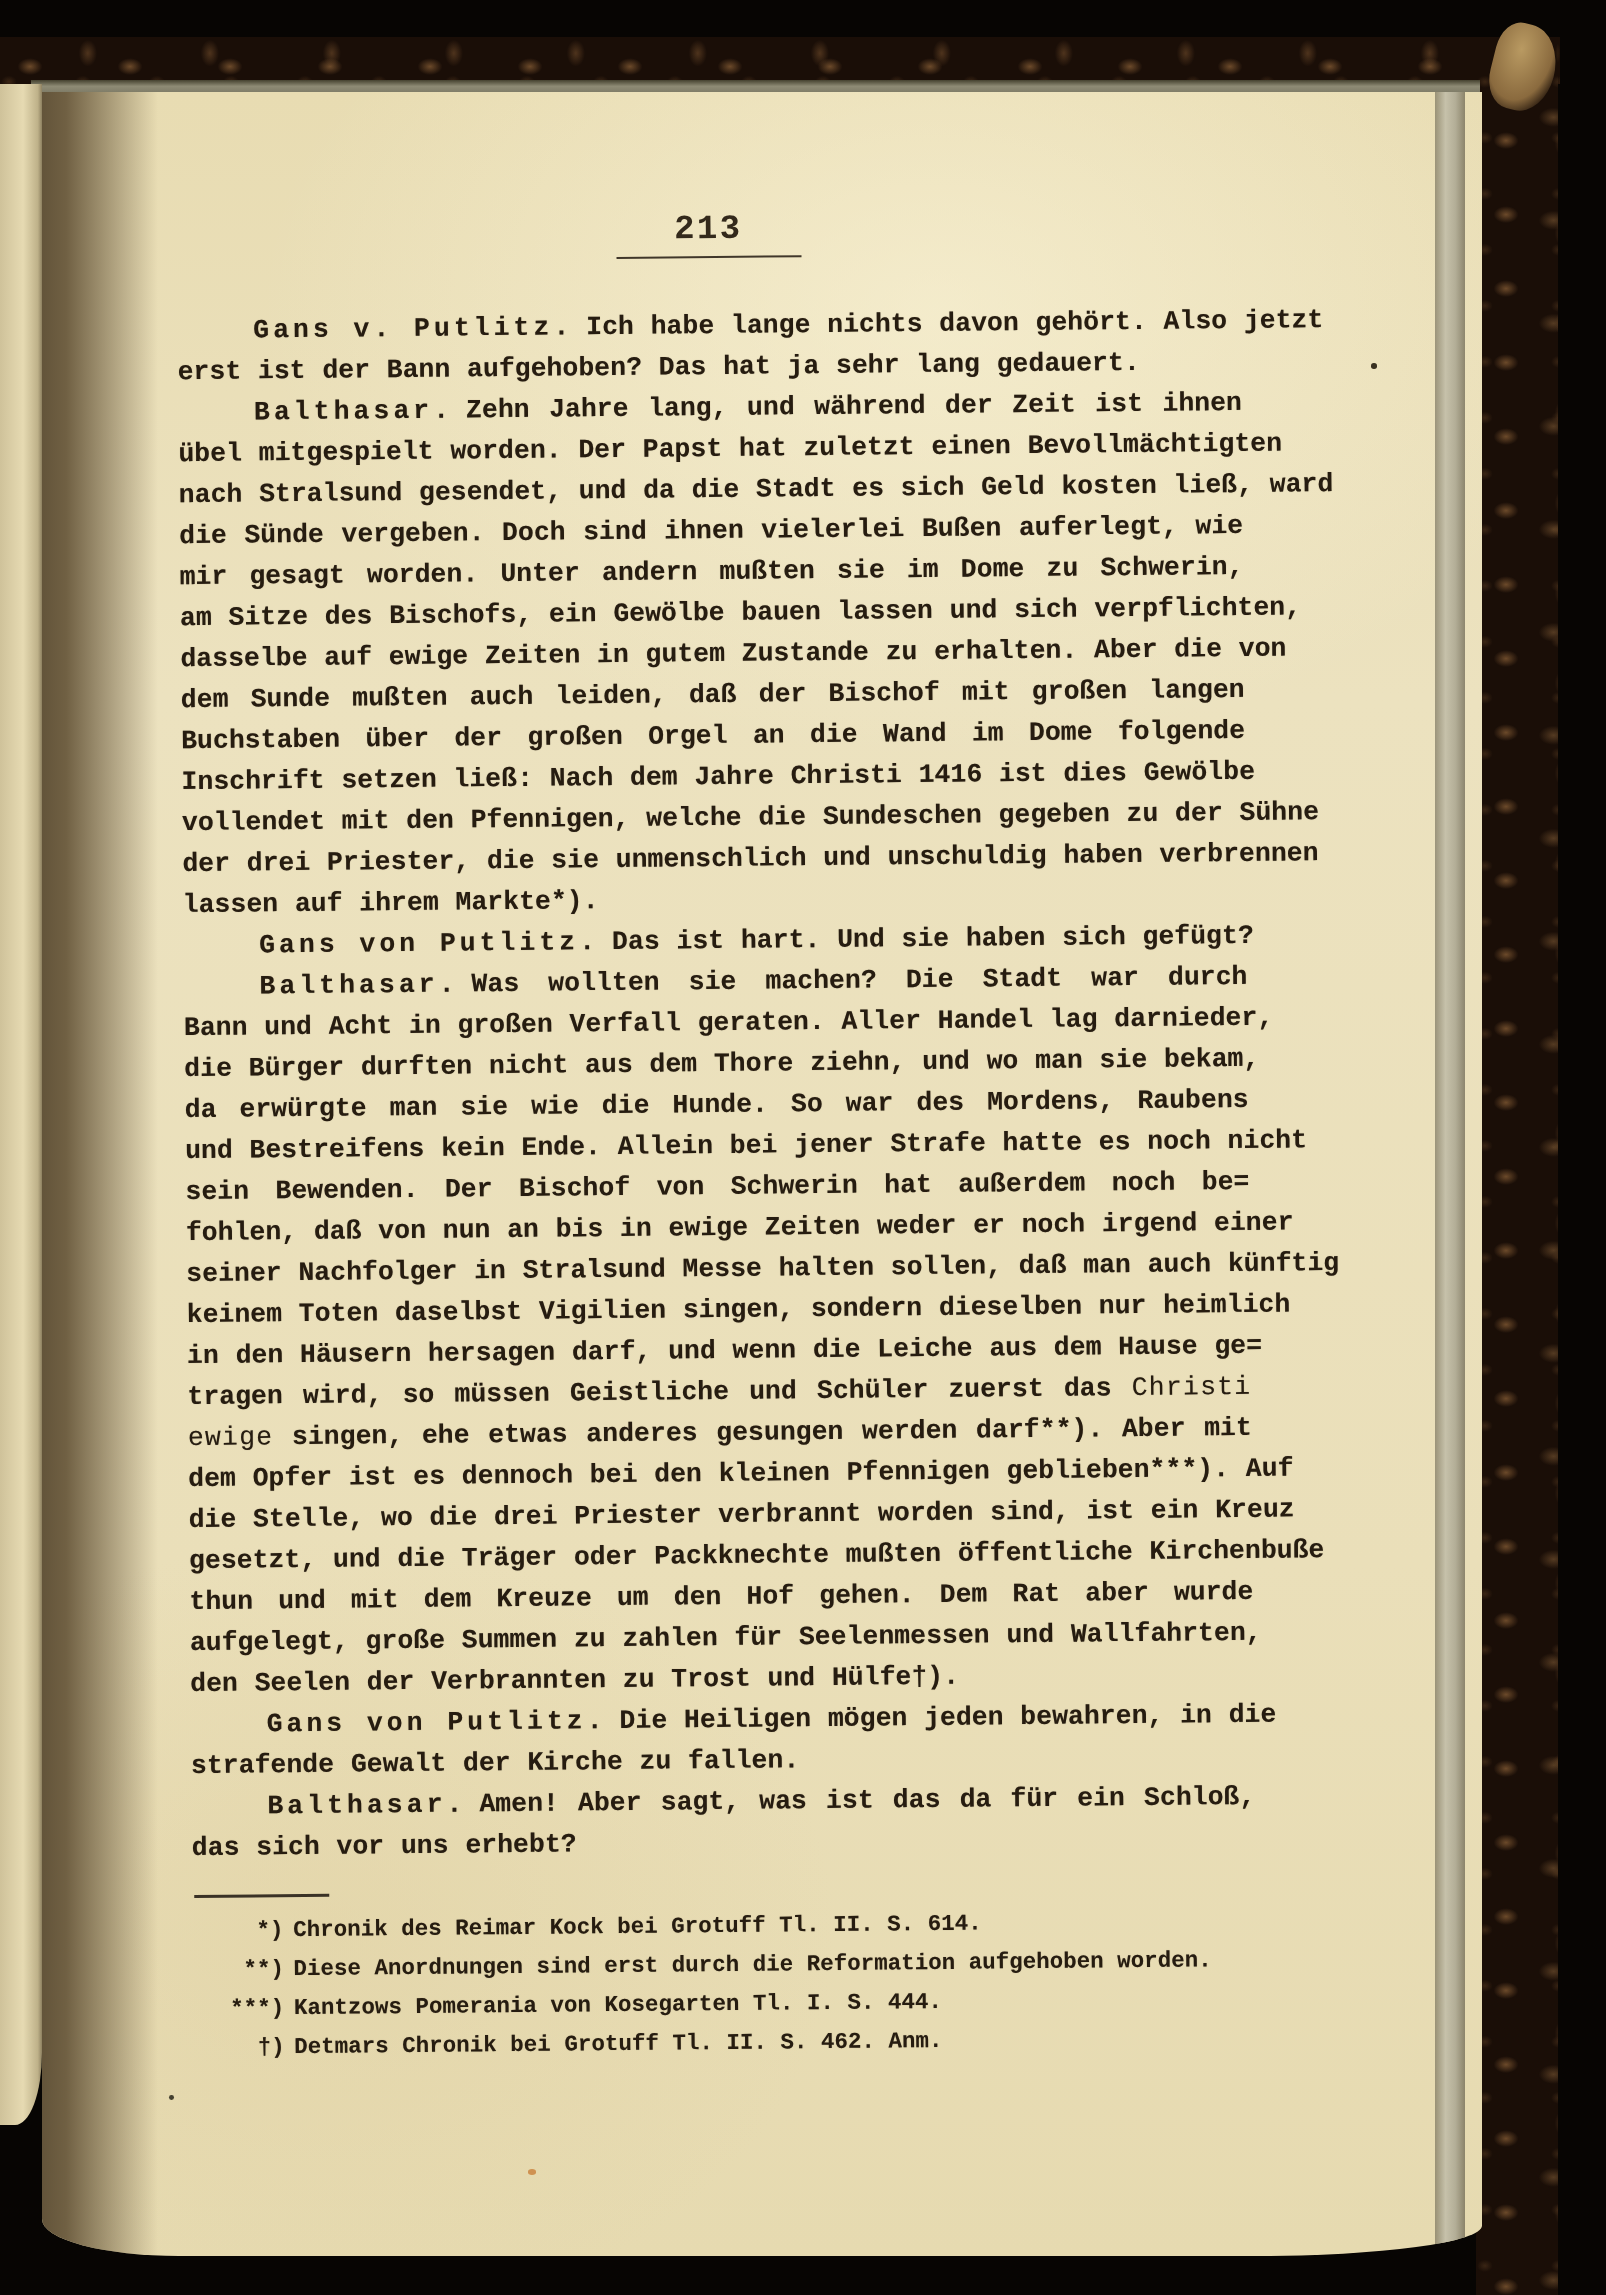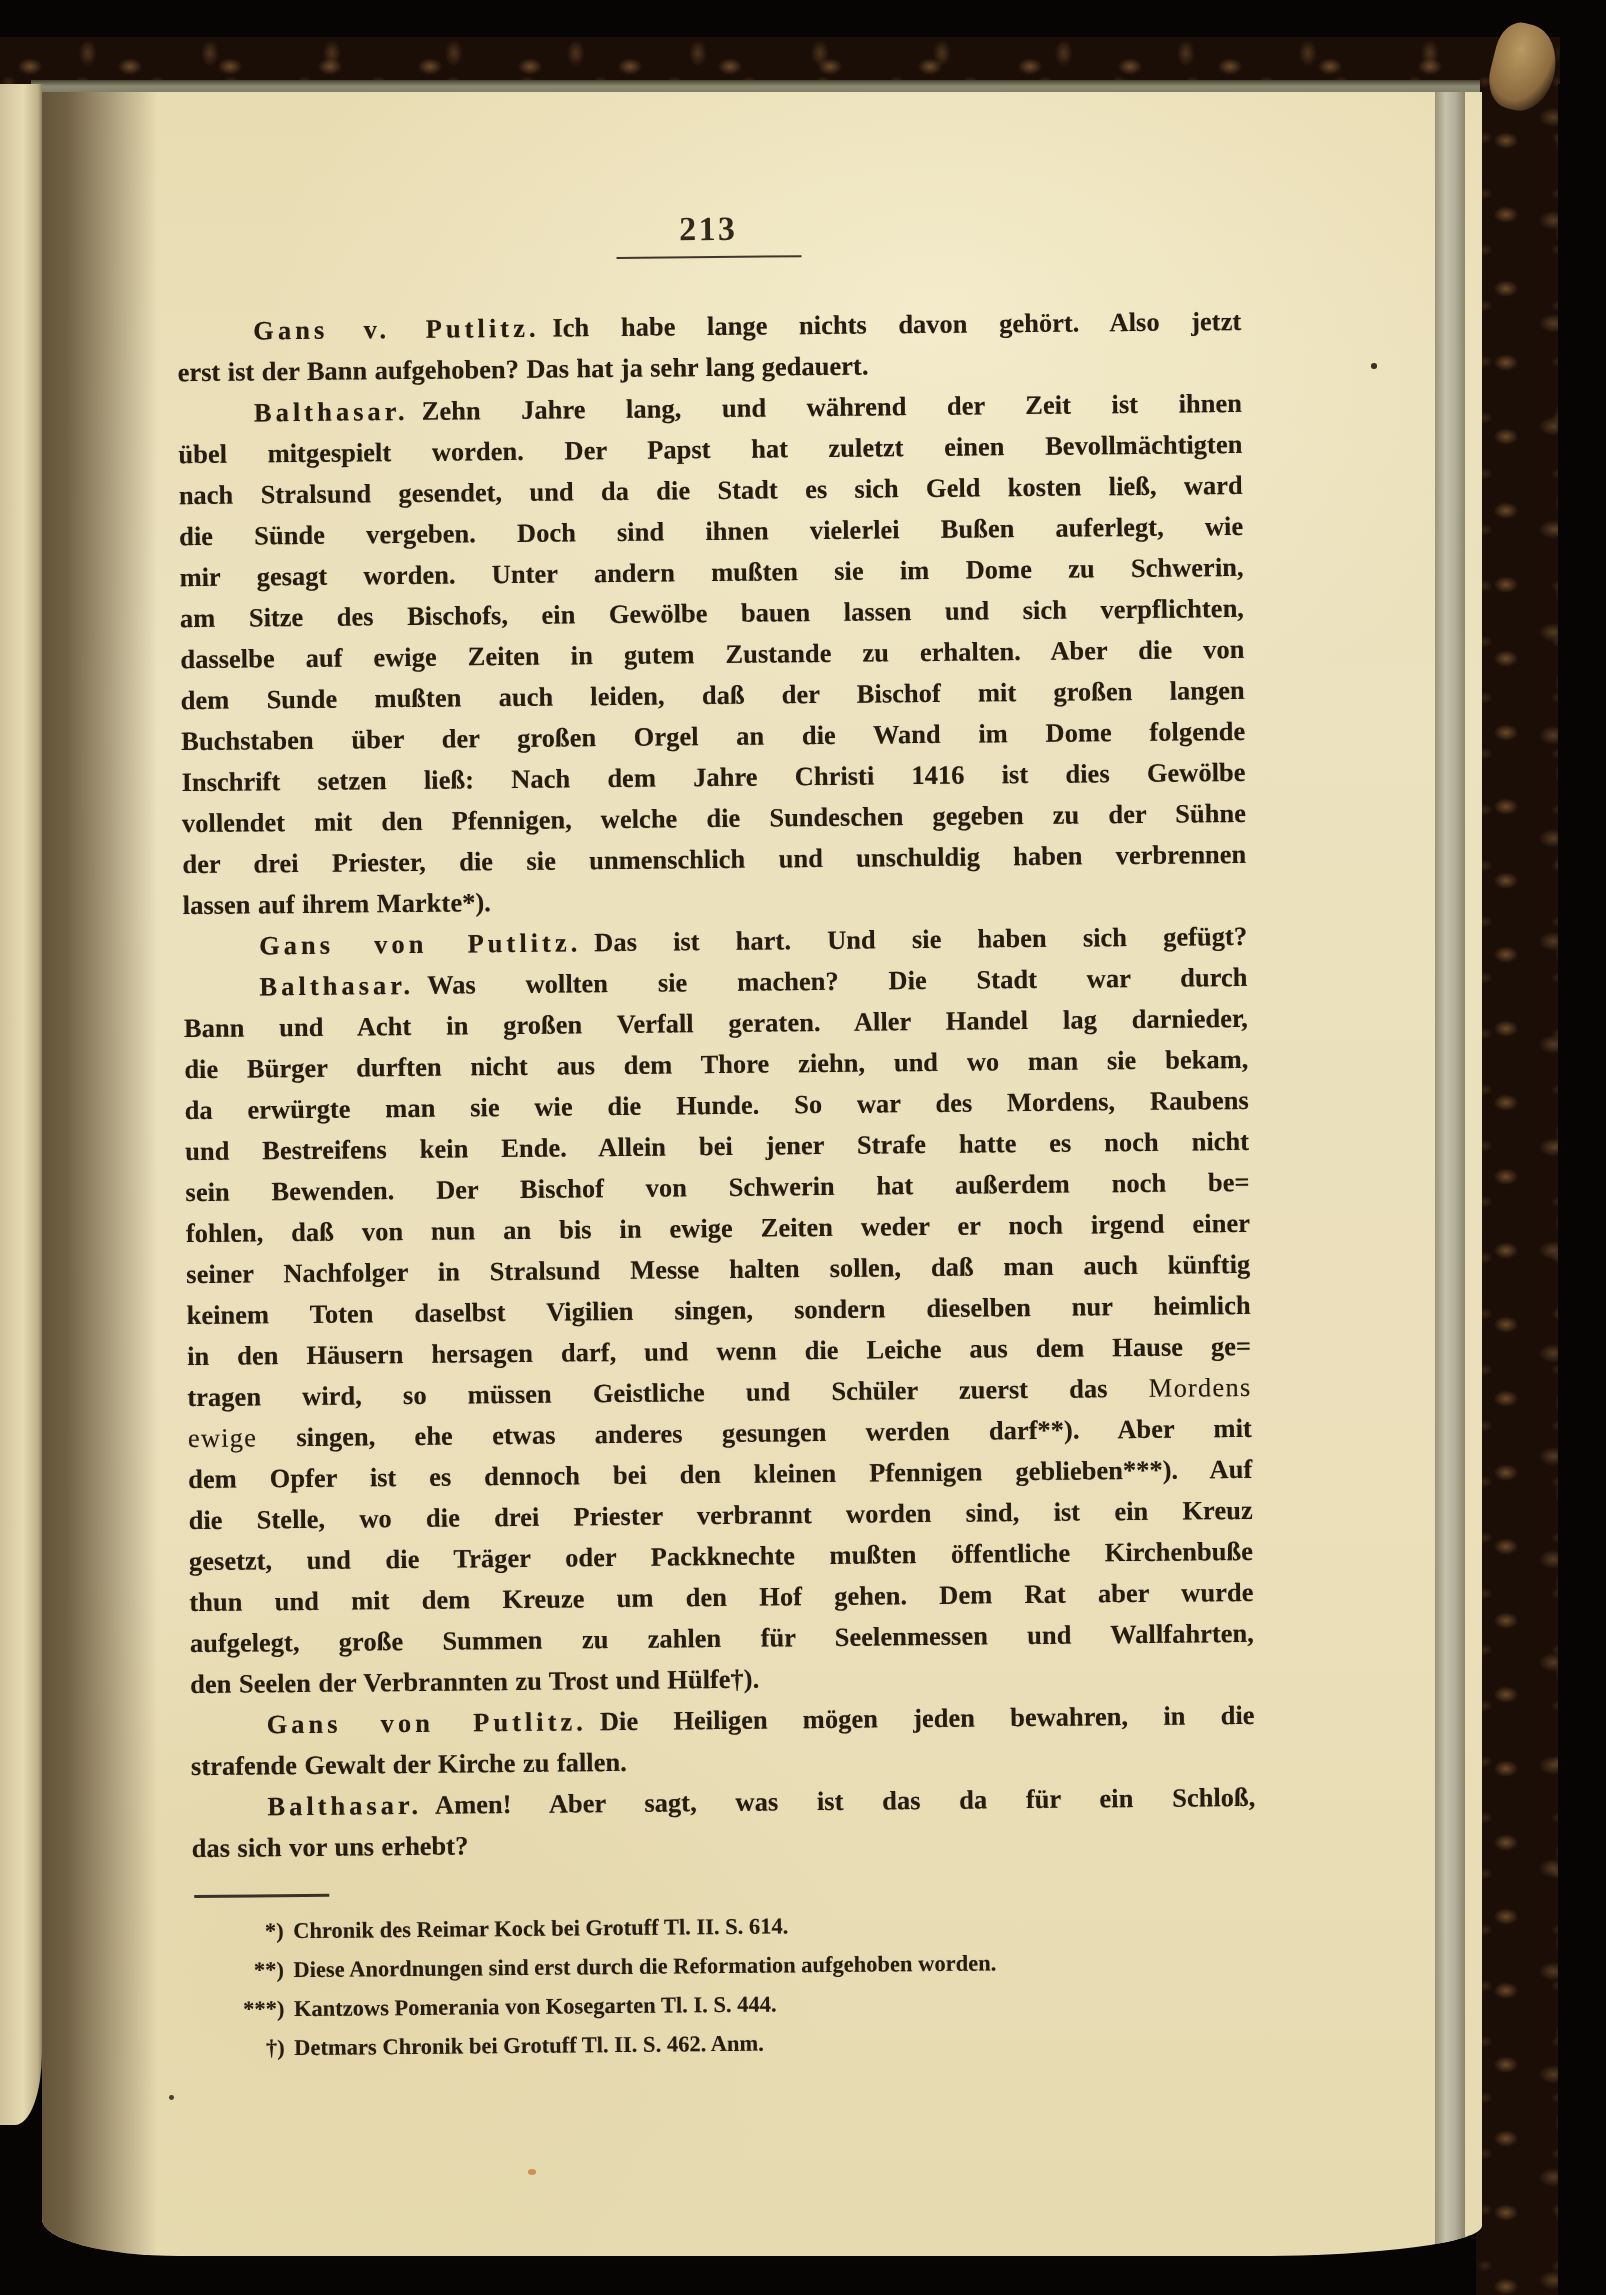--- a/index.html
+++ b/index.html
@@ -42,20 +42,21 @@
   .page{
     position:absolute;left:42px;top:92px;width:1440px;height:2164px;
     overflow:hidden;
     background-image:
       radial-gradient(ellipse 964px 643px at 62% 10%, rgba(252,246,220,.55), rgba(252,246,220,0) 70%),
       radial-gradient(ellipse 723px 562px at 20% 85%, rgba(222,206,158,.4), rgba(222,206,158,0) 70%),
       linear-gradient(180deg,#e8dcb2,#ece2bf 28%,#eadfb9 68%,#e6dab0);
     background-color:#ebe0ba;
     border-bottom-left-radius:137px 37px;
     border-bottom-right-radius:225px 30.5px;
+    font-family:Liberation Mono, monospace;
   }
   .gutter-shadow{
     position:absolute;left:0;top:0;bottom:0;width:129px;
     background:linear-gradient(90deg,#63543a 0,#706043 24px,rgba(233,222,186,0) 116px);
   }
   .edge-stripe{
     position:absolute;right:17px;top:0;bottom:0;width:30.5px;
     background:linear-gradient(90deg,rgba(88,83,66,.55),#c6c1aa 35%,#b3ae97 68%,rgba(78,73,58,.6));
   }
   .speck{position:absolute;border-radius:50%;}
@@ -142,21 +143,21 @@
         <div class="line indent"><span class="speaker">Balthasar.</span><span>Was wollten sie machen? Die Stadt war durch</span></div>
         <div class="line"><span>Bann und Acht in großen Verfall geraten. Aller Handel lag darnieder,</span></div>
         <div class="line"><span>die Bürger durften nicht aus dem Thore ziehn, und wo man sie bekam,</span></div>
         <div class="line"><span>da erwürgte man sie wie die Hunde. So war des Mordens, Raubens</span></div>
         <div class="line"><span>und Bestreifens kein Ende. Allein bei jener Strafe hatte es noch nicht</span></div>
         <div class="line"><span>sein Bewenden. Der Bischof von Schwerin hat außerdem noch be=</span></div>
         <div class="line"><span>fohlen, daß von nun an bis in ewige Zeiten weder er noch irgend einer</span></div>
         <div class="line"><span>seiner Nachfolger in Stralsund Messe halten sollen, daß man auch künftig</span></div>
         <div class="line"><span>keinem Toten daselbst Vigilien singen, sondern dieselben nur heimlich</span></div>
         <div class="line"><span>in den Häusern hersagen darf, und wenn die Leiche aus dem Hause ge=</span></div>
-        <div class="line"><span>tragen wird, so müssen Geistliche und Schüler zuerst das </span><span class="antiqua">Mordens</span></div>
+        <div class="line"><span>tragen wird, so müssen Geistliche und Schüler zuerst das </span><span class="antiqua">Christi</span></div>
         <div class="line"><span class="antiqua">ewige</span><span> singen, ehe etwas anderes gesungen werden darf**). Aber mit</span></div>
         <div class="line"><span>dem Opfer ist es dennoch bei den kleinen Pfennigen geblieben***). Auf</span></div>
         <div class="line"><span>die Stelle, wo die drei Priester verbrannt worden sind, ist ein Kreuz</span></div>
         <div class="line"><span>gesetzt, und die Träger oder Packknechte mußten öffentliche Kirchenbuße</span></div>
         <div class="line"><span>thun und mit dem Kreuze um den Hof gehen. Dem Rat aber wurde</span></div>
         <div class="line"><span>aufgelegt, große Summen zu zahlen für Seelenmessen und Wallfahrten,</span></div>
         <div class="line last"><span>den Seelen der Verbrannten zu Trost und Hülfe†).</span></div>
         <div class="line indent"><span class="speaker">Gans von Putlitz.</span><span>Die Heiligen mögen jeden bewahren, in die</span></div>
         <div class="line last"><span>strafende Gewalt der Kirche zu fallen.</span></div>
         <div class="line indent"><span class="speaker">Balthasar.</span><span>Amen! Aber sagt, was ist das da für ein Schloß,</span></div>

